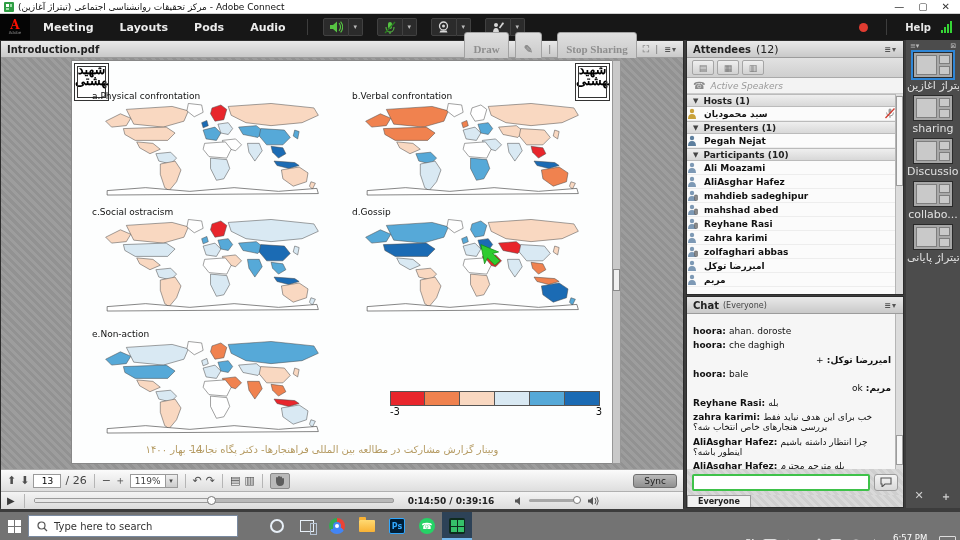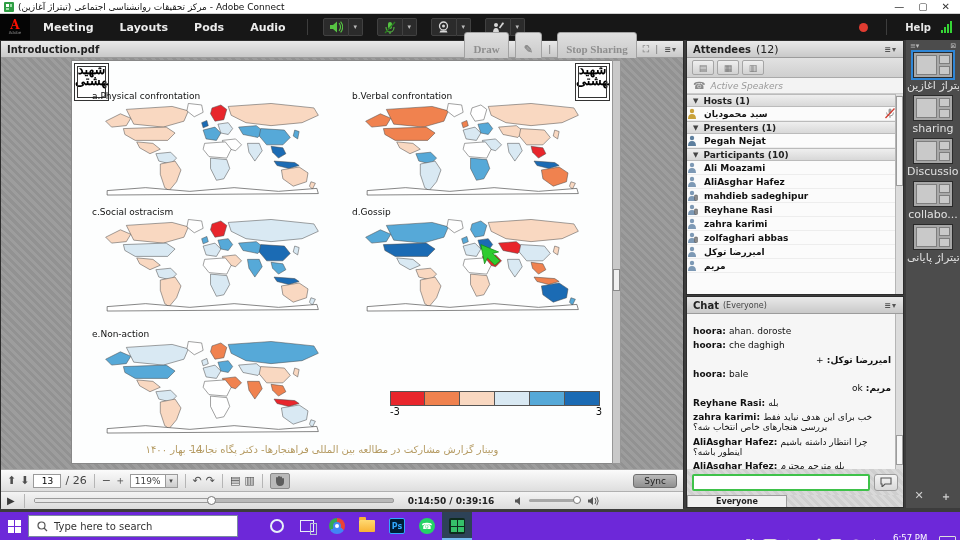--- a/index.html
+++ b/index.html
@@ -100,35 +100,35 @@
   .chat-scope { font-weight:normal; font-size:8px; color:#444; margin-left:4px;}
   .chat-body { position:absolute; left:0; top:17px; width:210px; bottom:38px; background:#f6f6f6; overflow:hidden; padding:12px 6px;}
   .chat-scrollbar { position:absolute; right:0; top:17px; bottom:38px; width:8px; background:#dcdcdc; border-left:1px solid #b5b5b5;}
   .chat-scrollbar .thumb{ position:absolute; left:0; width:7px; bottom:4px; height:30px; background:#f6f6f6; border:1px solid #9c9c9c;}
   .chat-msg { font-size:9px; color:#111; margin-bottom:4px; line-height:1.15; }
   .chat-msg b { font-weight:bold; }
   .chat-inputrow { position:absolute; left:0; bottom:12px; width:216px; height:26px; background:repeating-linear-gradient(45deg,#d9d9d9 0 3px,#cfcfcf 3px 6px); display:flex; align-items:center; padding:0 5px; gap:4px;}
   .chat-input { flex:1; height:17px; border:2px solid #3fc24a; border-radius:2px; background:#fff; font-size:9px; padding:0 3px; font-family:inherit;}
   .send-btn { width:24px; height:17px; background:linear-gradient(#f5f5f5,#d8d8d8); border:1px solid #9c9c9c; border-radius:3px; display:flex; align-items:center; justify-content:center;}
   .chat-tabs { position:absolute; left:0; bottom:0; width:216px; height:12px; background:repeating-linear-gradient(45deg,#d9d9d9 0 3px,#cfcfcf 3px 6px); display:flex;}
-  .chat-tab { background:#f1f1f1; border:1px solid #9c9c9c; border-bottom:none; font-size:8px; font-weight:bold; color:#222; padding:0 28px; display:flex; align-items:center;}
+  .chat-tab { background:#f1f1f1; border:1px solid #9c9c9c; border-bottom:none; font-size:8px; font-weight:bold; color:#222; padding:0 10px; display:flex; align-items:center;}
 
   
   .layout-strip { position:absolute; left:906px; top:0; width:54px; height:468px; background:#4c4c4c; }
   .strip-top { display:flex; justify-content:space-between; padding:2px 4px; color:#bbb; font-size:7px;}
   .thumb-item { display:flex; flex-direction:column; align-items:center; margin-bottom:3px;}
   .thumb-box { width:40px; height:26px; background:#a8a8a8; border:1px solid #2a2a2a; position:relative; padding:2px; display:grid; grid-template-columns:2fr 1fr; gap:2px;}
   .thumb-box.active { outline:2px solid #2f86d6; }
   .thumb-box .big { background:#c9c9c9; border:1px solid #7e7e7e; grid-row:span 2;}
   .thumb-box .sm { background:#c9c9c9; border:1px solid #7e7e7e;}
   .thumb-label { font-size:11px; color:#e0e0e0; margin-top:1px; max-width:52px; overflow:hidden; white-space:nowrap; text-align:center;}
   .strip-bottom { position:absolute; bottom:4px; left:0; width:54px; display:flex; justify-content:space-around; color:#cfcfcf; font-size:11px; font-weight:bold;}
 
   
-  .taskbar { position:absolute; left:0; top:512px; width:960px; height:28px; background:#6d28d9; display:flex; align-items:center; color:#fff;}
+  .taskbar { position:absolute; left:0; top:512px; width:960px; height:28px; background:#737373; display:flex; align-items:center; color:#fff;}
   .start-btn { width:28px; height:28px; display:flex; align-items:center; justify-content:center;}
   .start-grid { width:13px; height:13px; display:grid; grid-template-columns:6px 6px; gap:1px;}
   .start-grid i { background:#fff; }
   .search-box { width:210px; height:22px; background:#fff; display:flex; align-items:center; gap:6px; padding:0 8px; color:#444; border:1px solid #7a8aa0;}
   .search-box .ph { font-size:10px; color:#333;}
   .tb-icon { width:30px; height:28px; display:flex; align-items:center; justify-content:center; position:relative;}
   .tb-icon.active { background:#2d4257; box-shadow:inset 0 -2px 0 #76b9ed; }
   .chrome-ico { width:16px; height:16px; border-radius:50%; background:conic-gradient(#ea4335 0 33%, #4285f4 33% 66%, #34a853 66% 100%); position:relative;}
   .chrome-ico:after { content:""; position:absolute; inset:4px; border-radius:50%; background:#fff; border:2px solid #4285f4;}
   .folder-ico { width:16px; height:12px; background:linear-gradient(#ffd972,#f9b234); border-radius:1px; position:relative;}
@@ -557,20 +557,30 @@
             <span>mahdieb sadeghipur</span>
           </div>
           <div class="att-row">
             <span>
               <svg width="11" height="11" viewBox="0 0 11 11">
                 <circle cx="5" cy="3" r="2.2" fill="#7d99b5"></circle>
                 <path d="M1,11 q0,-5 4,-5 q4,0 4,5 z" fill="#7d99b5"></path>
                 <rect x="7.5" y="5" width="3" height="5.5" rx="0.8" fill="#8a8a8a" stroke="#555" stroke-width="0.5"></rect>
               </svg>
             </span>
+            <span>mahshad abed</span>
+          </div>
+          <div class="att-row">
+            <span>
+              <svg width="11" height="11" viewBox="0 0 11 11">
+                <circle cx="5" cy="3" r="2.2" fill="#7d99b5"></circle>
+                <path d="M1,11 q0,-5 4,-5 q4,0 4,5 z" fill="#7d99b5"></path>
+                <rect x="7.5" y="5" width="3" height="5.5" rx="0.8" fill="#8a8a8a" stroke="#555" stroke-width="0.5"></rect>
+              </svg>
+            </span>
             <span>Reyhane Rasi</span>
           </div>
           <div class="att-row">
             <span>
               <svg width="11" height="11" viewBox="0 0 11 11">
                 <circle cx="5" cy="3" r="2.2" fill="#7d99b5"></circle>
                 <path d="M1,11 q0,-5 4,-5 q4,0 4,5 z" fill="#7d99b5"></path>
               </svg>
             </span>
             <span>zahra karimi</span>

